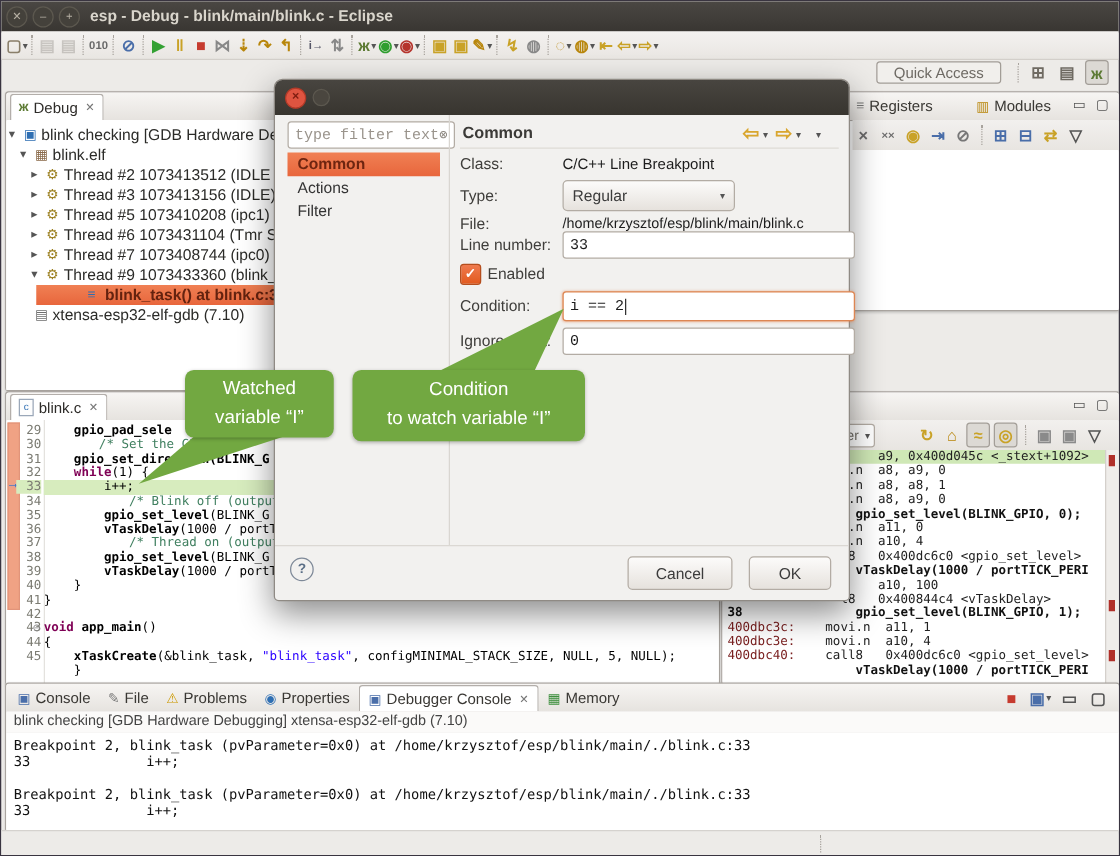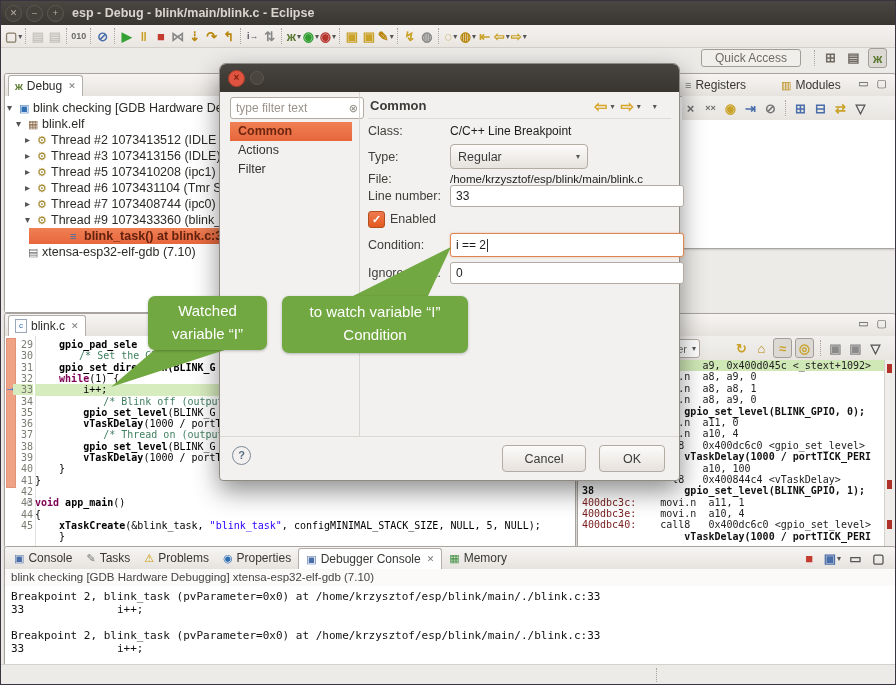--- a/index.html
+++ b/index.html
@@ -48,21 +48,21 @@
   
   .ctab{display:inline-flex;align-items:center;gap:4px;height:20px;padding:0 7px;font-size:12px;color:#3a3834;margin-top:1px;}
   .ctab-active{background:#fff;border:1px solid #b3aeaa;border-bottom:none;border-radius:3px 3px 0 0;}
   .conline{height:13px;line-height:13px;font-family:"DejaVu Sans Mono",monospace;font-size:11px;color:#111;white-space:pre;}
   
   #dialog{position:absolute;left:218px;top:62px;width:459px;height:416px;background:#f2f1ef;
           border:1px solid #8f8a84;border-radius:7px 7px 4px 4px;box-shadow:0 10px 26px rgba(0,0,0,.45);z-index:40;}
   #dlg-title{position:absolute;left:0;top:0;right:0;height:28px;background:linear-gradient(#484540,#38352f);
              border-radius:6px 6px 0 0;display:flex;align-items:center;}
   .field{position:absolute;background:#fff;border:1px solid #b3aca4;border-radius:3px;font-size:12px;color:#1c1c1c;
-         display:flex;align-items:center;padding:0 5px;}
+         display:flex;align-items:center;padding:0 5px;font-family:Liberation Mono, monospace;}
   .dlabel{position:absolute;font-size:12.5px;color:#3f3e3b;}
   .dvalue{position:absolute;font-size:12px;color:#1c1c1c;}
   .btn{position:absolute;background:linear-gradient(#fcfbfa,#e6e2dd);border:1px solid #b3aca4;border-radius:4px;
        font-size:12.5px;color:#3c3c3c;display:flex;align-items:center;justify-content:center;}
   .navrow{position:absolute;left:10px;width:122px;height:19px;font-size:12.5px;color:#333;line-height:19px;padding-left:8px;box-sizing:border-box;}
   
   .callout{position:absolute;background:#72a841;border-radius:7px;color:#fff;text-align:center;
            font-size:15px;line-height:23px;z-index:46;box-shadow:0 1px 3px rgba(0,0,0,.25);}
   #tails{position:absolute;left:0;top:0;width:896px;height:685px;z-index:45;pointer-events:none;}
 </style>
@@ -325,21 +325,21 @@
 
   <div class="panel" id="console-panel" style="left:3px;top:545px;width:890px;height:118px;">
     <div class="tabrow">
       <div id="console-tabs" style="position:absolute;left:2px;top:0;height:22px;display:flex;">
           <div class="ctab">
             <span style="font-size: 11px; color: rgb(74, 110, 169);">▣</span>
             <span>Console</span>
           </div>
           <div class="ctab">
             <span style="font-size: 11px; color: rgb(122, 122, 122);">✎</span>
-            <span>Tasks</span>
+            <span>File</span>
           </div>
           <div class="ctab">
             <span style="font-size: 11px; color: rgb(204, 153, 0);">⚠</span>
             <span>Problems</span>
           </div>
           <div class="ctab">
             <span style="font-size: 11px; color: rgb(47, 111, 179);">◉</span>
             <span>Properties</span>
           </div>
           <div class="ctab ctab-active">
@@ -447,17 +447,17 @@
   <svg id="tails">
     <polygon id="tail-watched" points="158,345 236,345 110,386" fill="#72a841"></polygon>
     <polygon id="tail-condition" points="348,297 426,297 450,246" fill="#72a841"></polygon>
   </svg>
 
   <div class="callout" id="callout-watched" style="left: 147px; top: 295px; width: 119px; height: 51px; padding-top: 3px; background: rgb(114, 168, 65);">
     <div>Watched</div>
     <div>variable “I”</div>
   </div>
   <div class="callout" id="callout-condition" style="left: 281px; top: 295px; width: 186px; height: 53px; padding-top: 4px; background: rgb(114, 168, 65);">
+    <div>Condition</div>
     <div>to watch variable “I”</div>
-    <div>Condition</div>
   </div>
 
 </div>
 
 </body></html>

